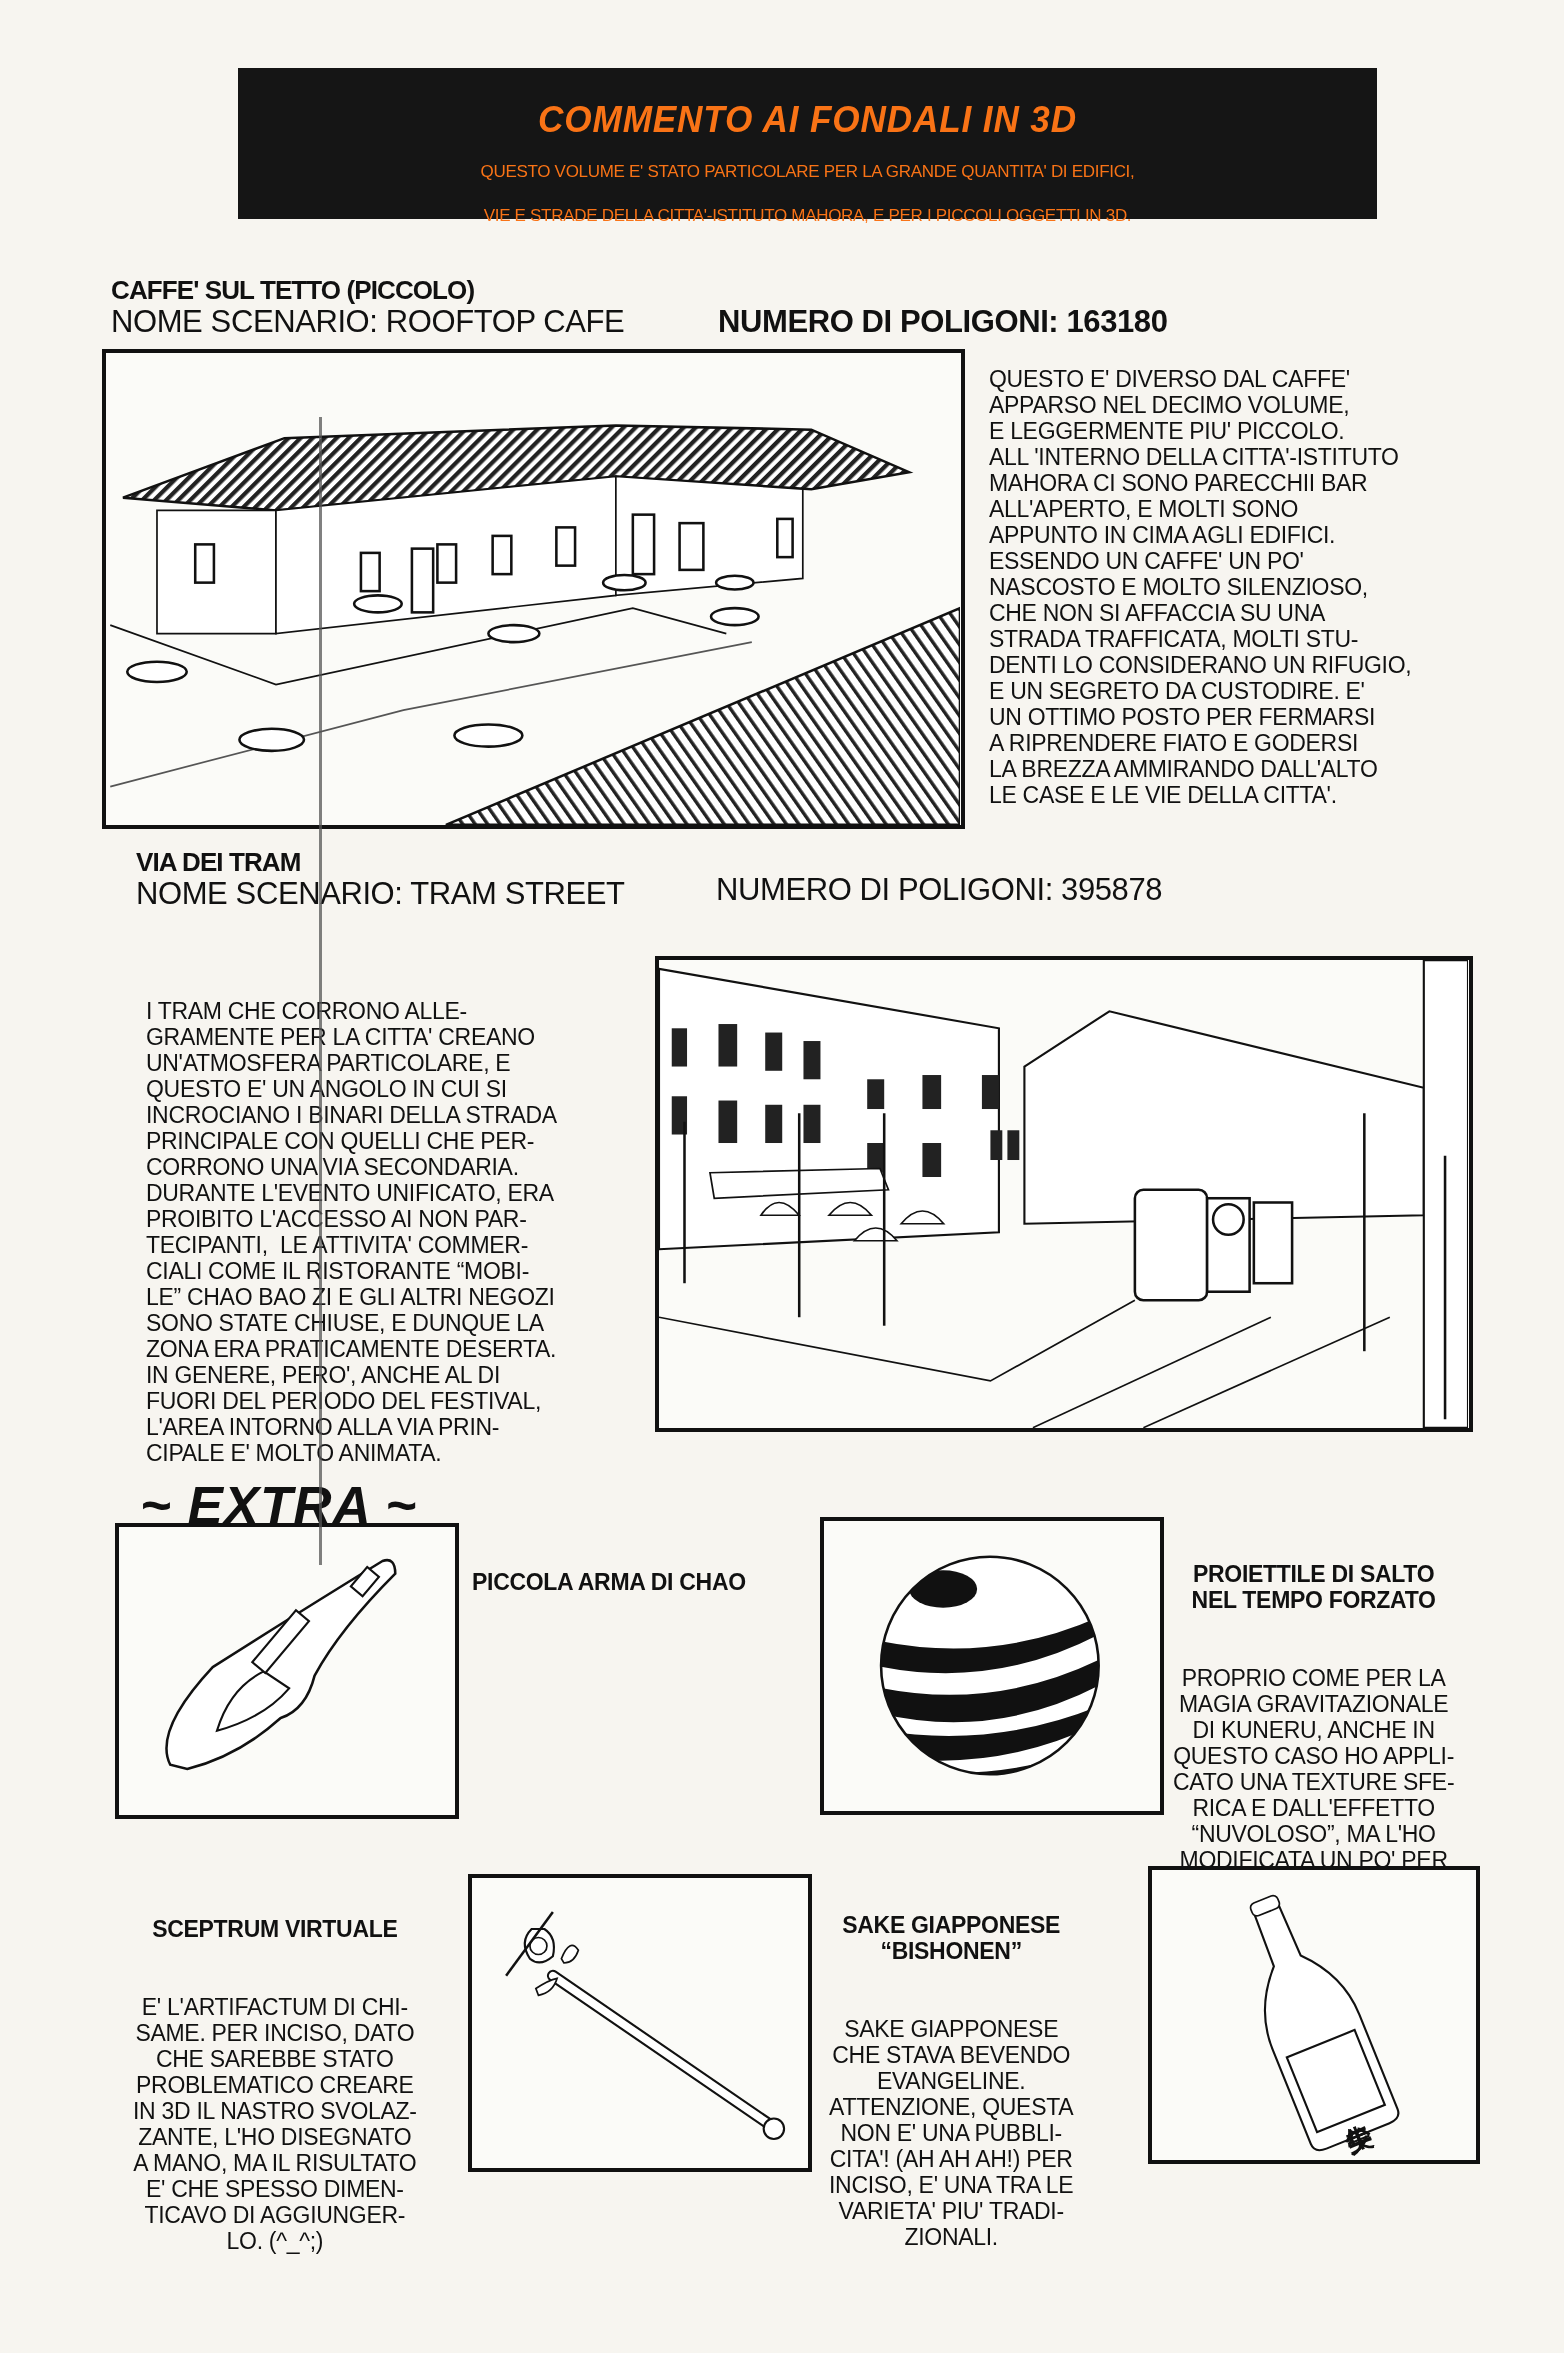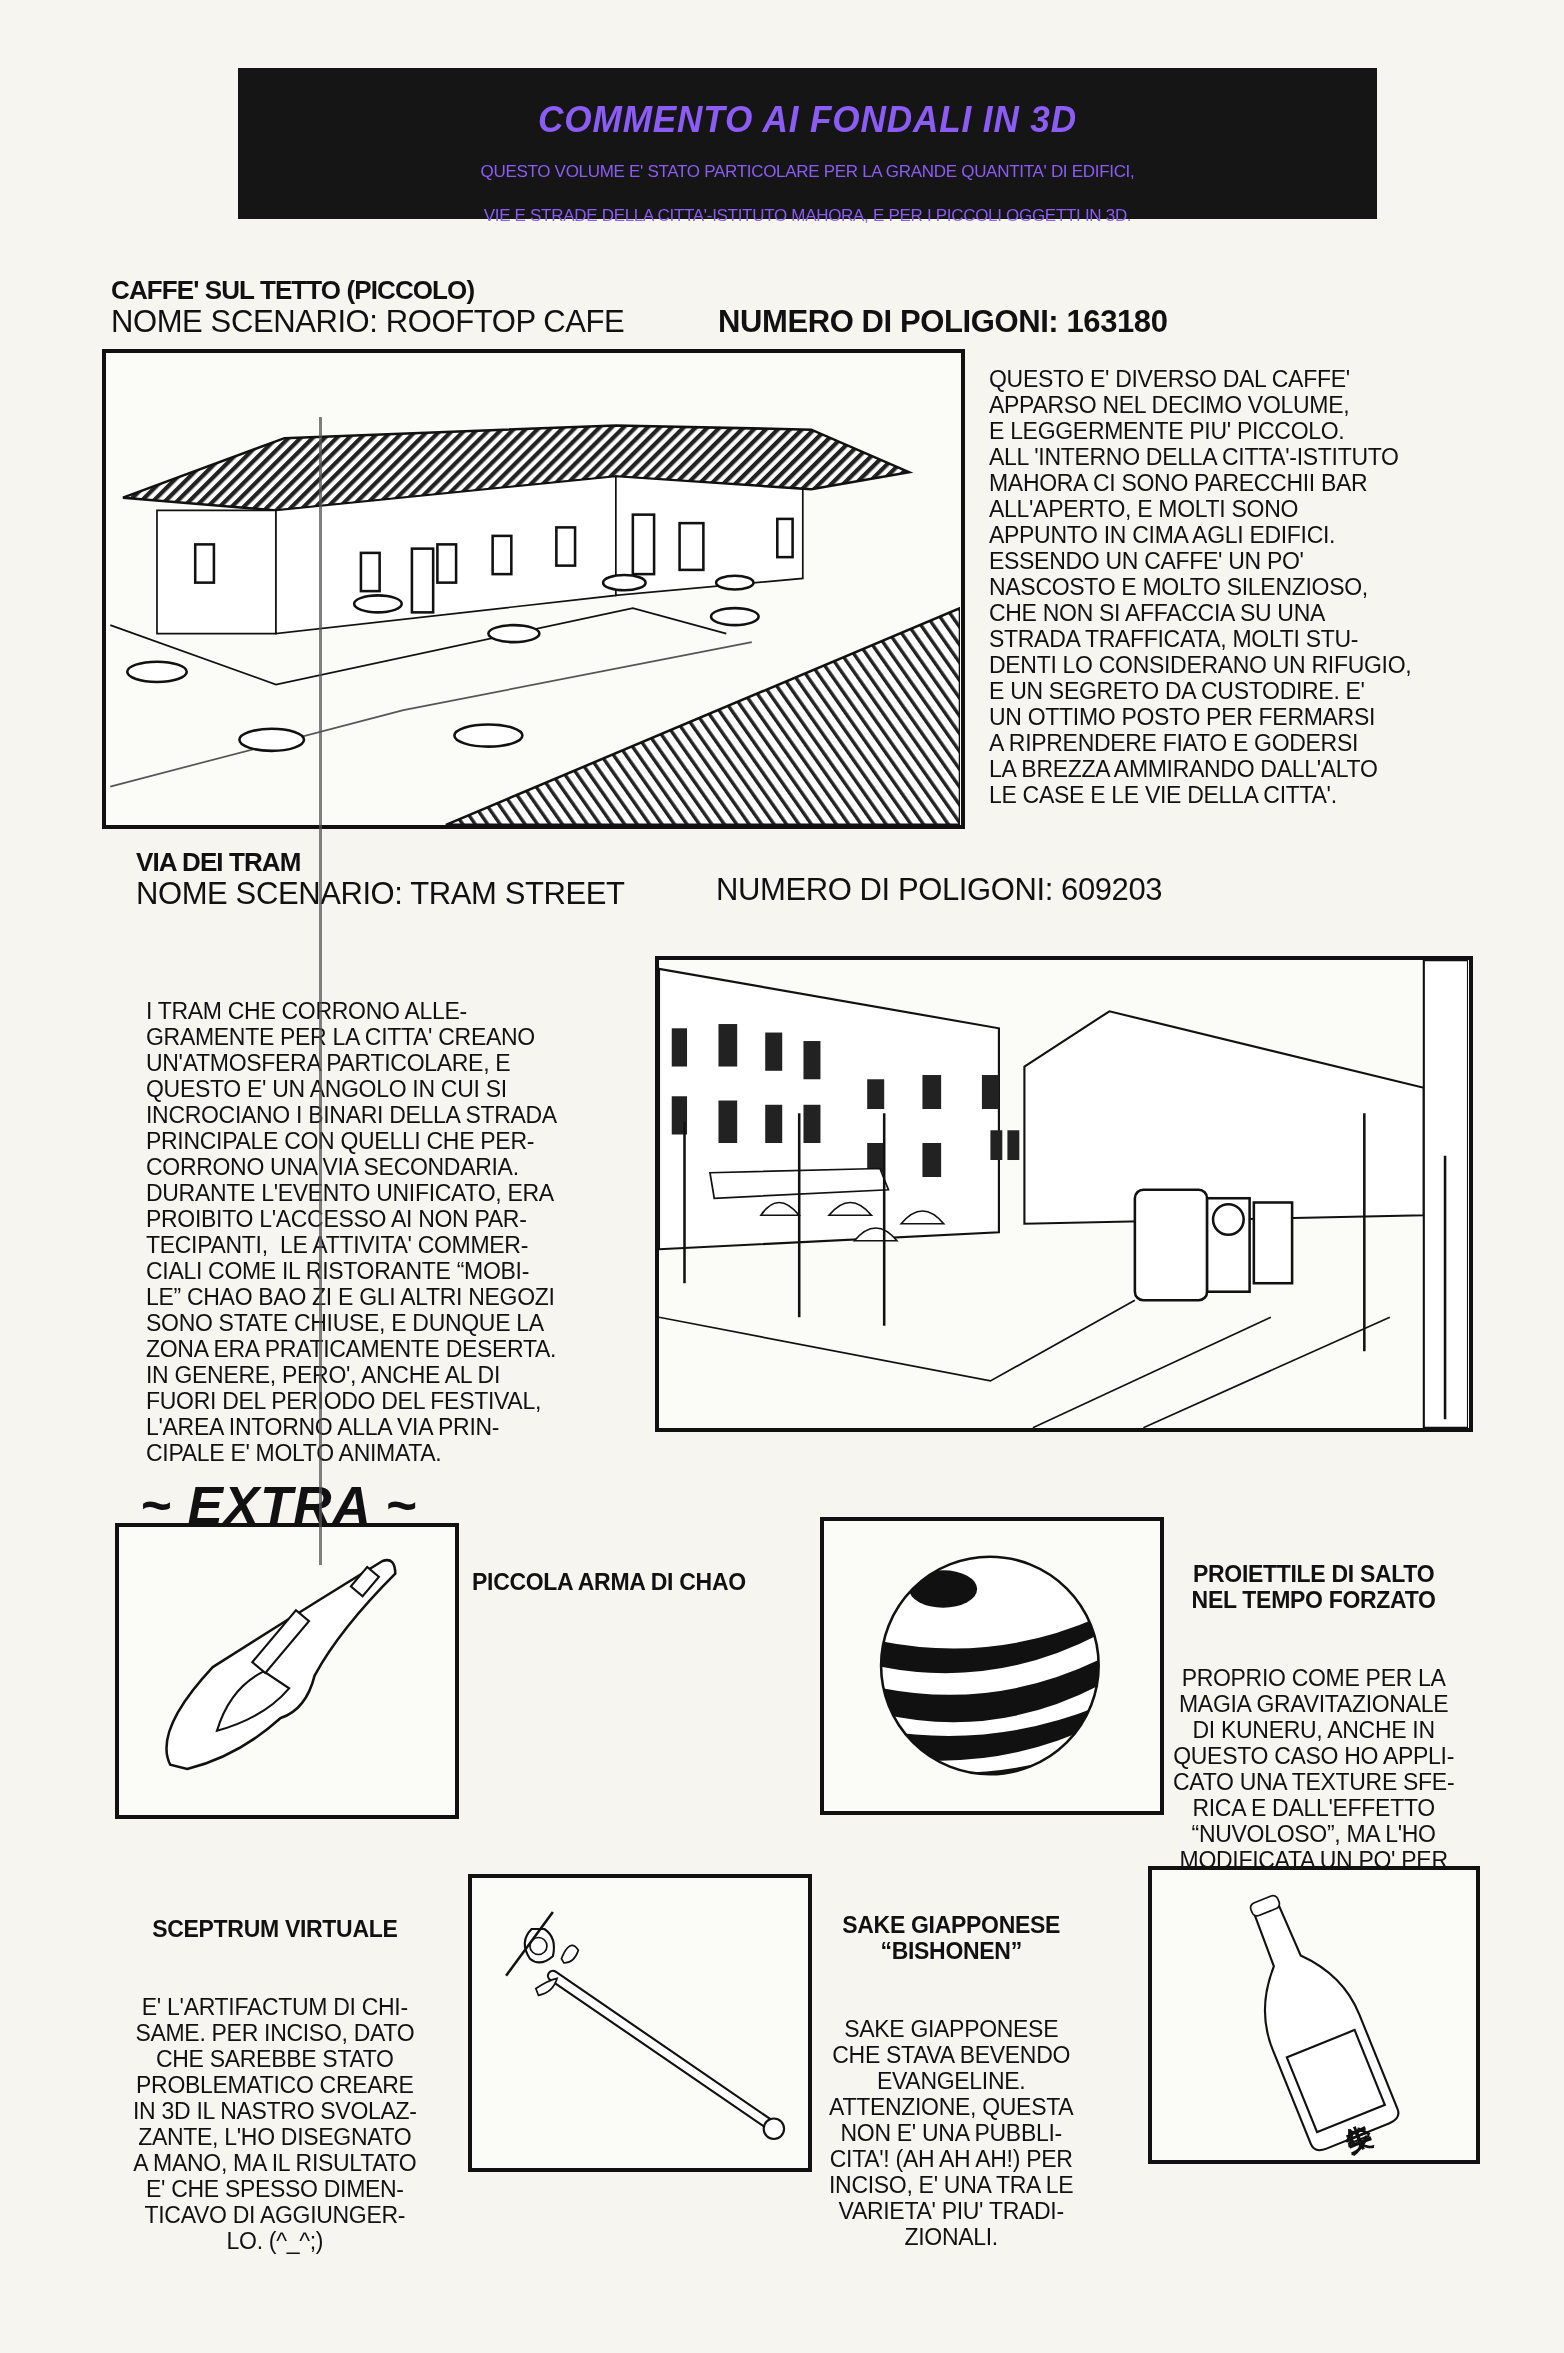--- a/index.html
+++ b/index.html
@@ -4,21 +4,21 @@
 <style>
   html, body { margin:0; padding:0; }
   body {
     width:1564px; height:2354px; position:relative; overflow:hidden;
     background:#f7f5f0;
     font-family:"Liberation Sans", sans-serif; color:#111;
   }
   .abs { position:absolute; }
   .header-box {
     left:238px; top:68px; width:1139px; height:151px; background:#151515;
-    color:#8b5cf6; text-align:center; box-sizing:border-box;
+    color:#f97316; text-align:center; box-sizing:border-box;
   }
   .header-title {
     margin-top:31px; font-weight:bold; font-style:italic; font-size:37px;
     letter-spacing:0.9px; transform:scaleX(0.95);
   }
   .header-sub { font-size:17px; line-height:25.5px; margin-top:18px; letter-spacing:-0.3px; }
   .sec-title { font-weight:bold; font-size:26px; line-height:32px; letter-spacing:-0.9px; }
   .sec-meta { font-size:31px; line-height:32px; letter-spacing:-0.4px; white-space:pre; }
   .frame { border:4.3px solid #111; background:#fbfbf8; box-sizing:border-box; overflow:hidden; }
   .body-text { font-size:23px; line-height:26px; letter-spacing:-0.3px; white-space:pre; }
@@ -103,21 +103,21 @@
 STRADA TRAFFICATA, MOLTI STU-
 DENTI LO CONSIDERANO UN RIFUGIO,
 E UN SEGRETO DA CUSTODIRE. E'
 UN OTTIMO POSTO PER FERMARSI
 A RIPRENDERE FIATO E GODERSI
 LA BREZZA AMMIRANDO DALL'ALTO
 LE CASE E LE VIE DELLA CITTA'.</div>
 
 <div class="abs sec-title" style="left:136px;top:846px;">VIA DEI TRAM</div>
 <div class="abs sec-meta" style="left:136px;top:878px;">NOME SCENARIO: TRAM STREET</div>
-<div class="abs sec-meta" style="left:716px;top:874px;">NUMERO DI POLIGONI: 609203</div>
+<div class="abs sec-meta" style="left:716px;top:874px;">NUMERO DI POLIGONI: 395878</div>
 
 <div class="abs body-text" style="left:146px;top:998px;">I TRAM CHE CORRONO ALLE-
 GRAMENTE PER LA CITTA' CREANO
 UN'ATMOSFERA PARTICOLARE, E
 QUESTO E' UN ANGOLO IN CUI SI
 INCROCIANO I BINARI DELLA STRADA
 PRINCIPALE CON QUELLI CHE PER-
 CORRONO UNA VIA SECONDARIA.
 DURANTE L'EVENTO UNIFICATO, ERA
 PROIBITO L'ACCESSO AI NON PAR-

